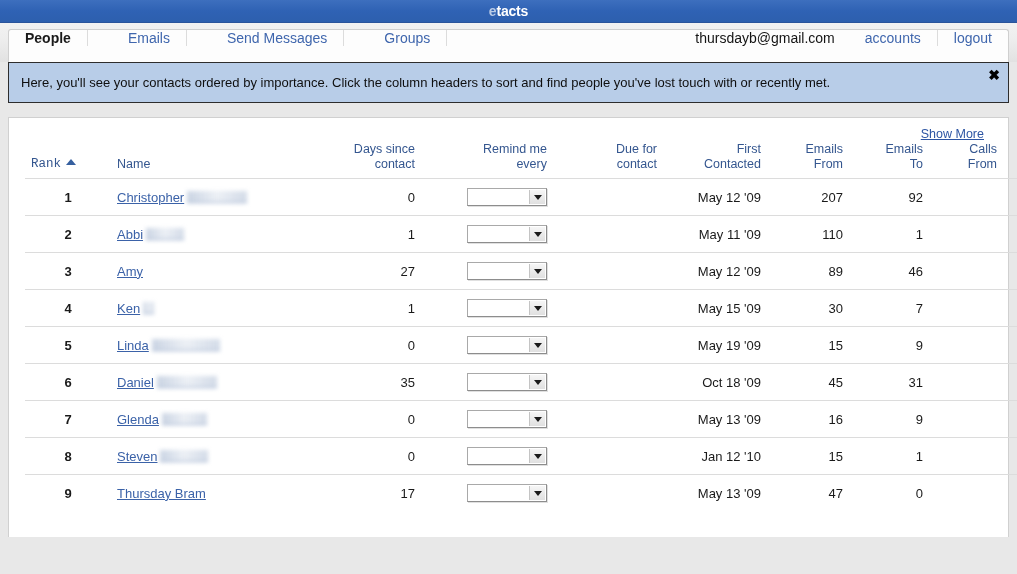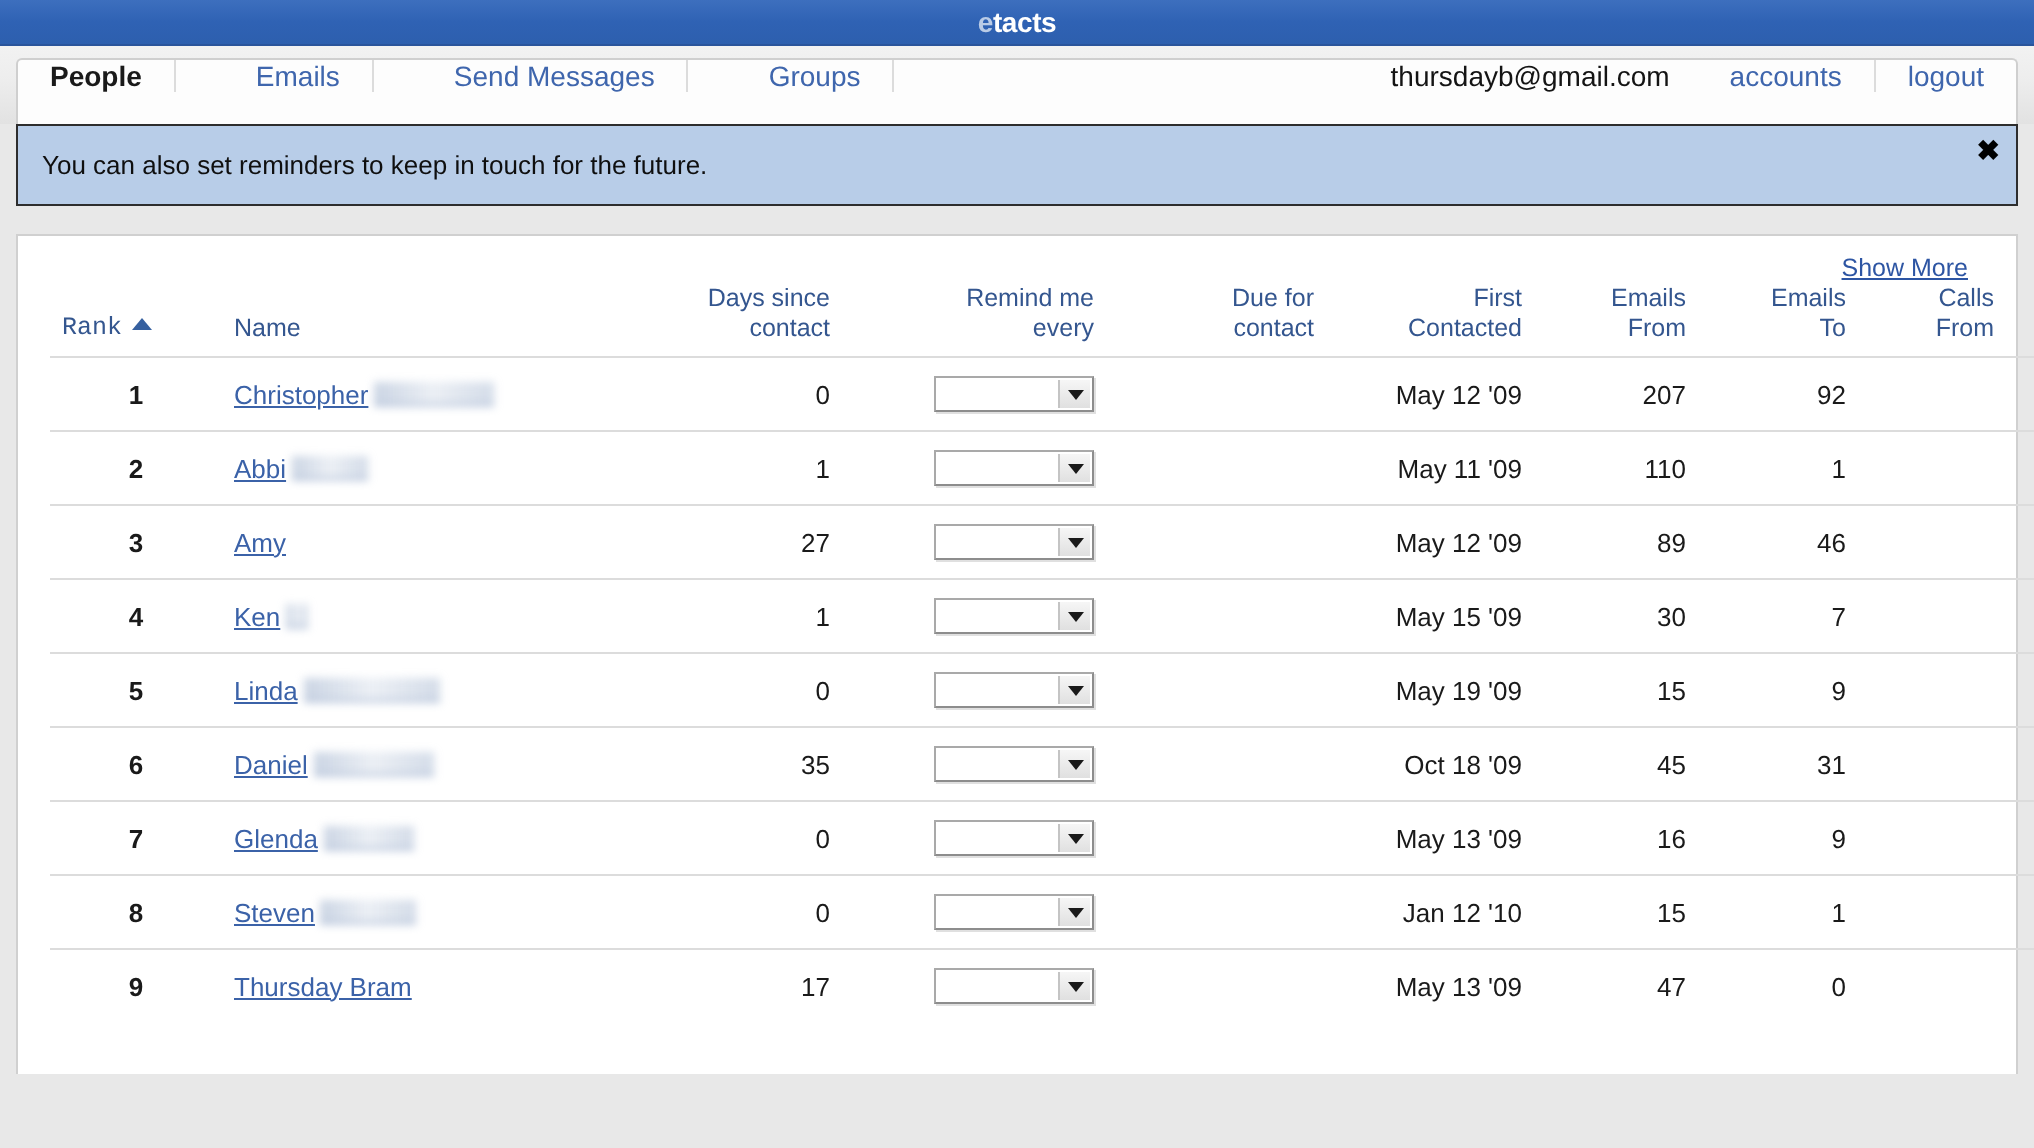--- a/index.html
+++ b/index.html
@@ -292,21 +292,21 @@
     <div class="nav-right">
       <div class="nav-email">thursdayb@gmail.com</div>
       <div class="nav-link">accounts</div>
       <div class="nav-link bordered">logout</div>
     </div>
   </div>
 </div>
 
 <div class="bannerwrap">
   <div class="banner">
-    <div>You can also set reminders to keep in touch for the future.</div>
+    <div>Here, you'll see your contacts ordered by importance. Click the column headers to sort and find people you've lost touch with or recently met.</div>
     <div class="banner-close">✖</div>
   </div>
 </div>
 
 <div class="panelwrap">
   <div class="panel">
 
     <div class="showmore-row">
       <span class="showmore">Show More</span>
     </div>

